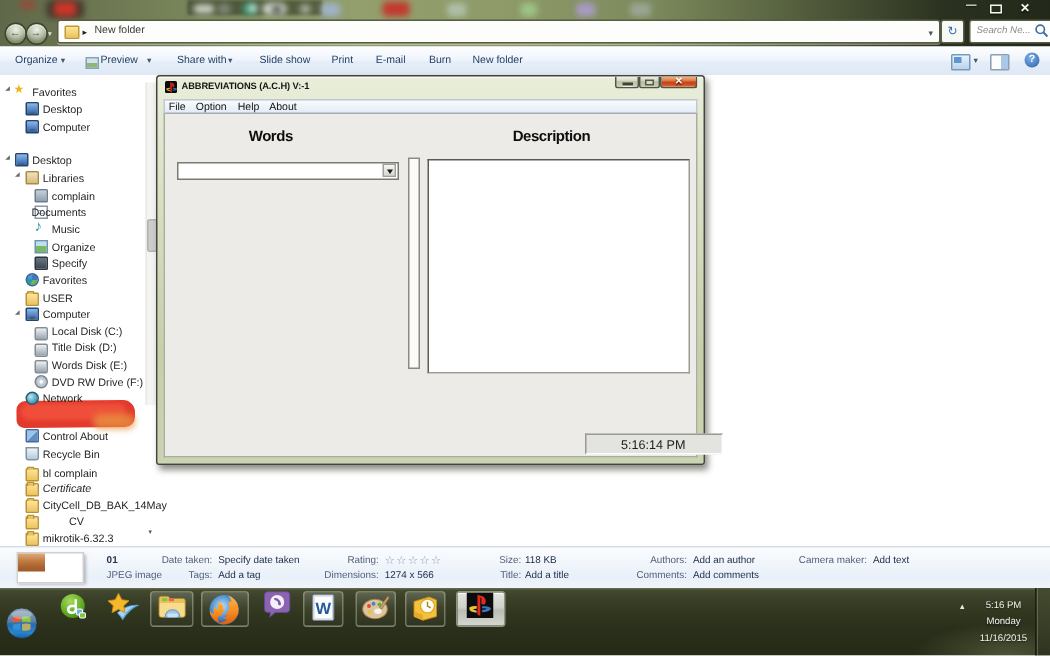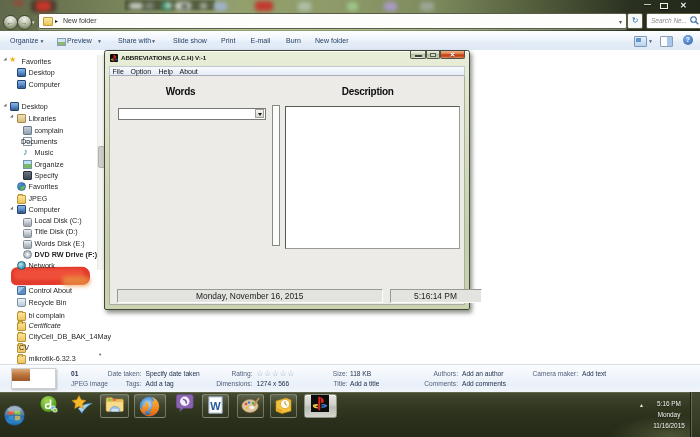--- a/index.html
+++ b/index.html
@@ -209,42 +209,42 @@
 <div class="si" style="left:0;top:169.8px;">
     <span class="ic i-vid" style="left:23px;"></span>
     <span class="tx" style="left:34.5px;">Specify</span>
   </div>
 <div class="si" style="left:0;top:181px;">
     <span class="ic i-home" style="left:16.5px;"></span>
     <span class="tx" style="left:28.5px;">Favorites</span>
   </div>
 <div class="si" style="left:0;top:192.5px;">
     <span class="ic i-fold" style="left:16.5px;"></span>
-    <span class="tx" style="left:28.5px;">JPEG</span>
+    <span class="tx" style="left:28.5px;">USER</span>
   </div>
 <div class="tri" style="left:10px;top:204.5px;">◢</div>
 <div class="si" style="left:0;top:203.8px;">
     <span class="ic i-mon" style="left:16.5px;"></span>
     <span class="tx" style="left:28.5px;">Computer</span>
   </div>
 <div class="si" style="left:0;top:215.1px;">
     <span class="ic i-disk" style="left:22.5px;"></span>
     <span class="tx" style="left:34.5px;">Local Disk (C:)</span>
   </div>
 <div class="si" style="left:0;top:226.4px;">
     <span class="ic i-disk" style="left:22.5px;"></span>
     <span class="tx" style="left:34.5px;">Title Disk (D:)</span>
   </div>
 <div class="si" style="left:0;top:237.7px;">
     <span class="ic i-disk" style="left:22.5px;"></span>
     <span class="tx" style="left:34.5px;">Words Disk (E:)</span>
   </div>
 <div class="si" style="left:0;top:249px;">
     <span class="ic i-dvd" style="left:22.5px;"></span>
-    <span class="tx" style="left:34.5px;font-weight:bold;">DVD RW Drive (F:)</span>
+    <span class="tx" style="left:34.5px;">DVD RW Drive (F:)</span>
   </div>
 <div class="si" style="left:0;top:259.5px;">
     <span class="ic i-net" style="left:16.5px;"></span>
     <span class="tx" style="left:28.5px;">Network</span>
   </div>
 <div class="si" style="left:0;top:284.5px;">
     <span class="ic i-cpl" style="left:16.5px;"></span>
     <span class="tx" style="left:28.5px;">Control About</span>
   </div>
 <div class="si" style="left:0;top:297px;">
@@ -258,21 +258,21 @@
 <div class="si" style="left:0;top:320px;">
     <span class="ic i-fold" style="left:16.5px;"></span>
     <span class="tx" style="left:28.5px;font-style:italic;">Certificate</span>
   </div>
 <div class="si" style="left:0;top:330.5px;">
     <span class="ic i-fold" style="left:16.5px;"></span>
     <span class="tx" style="left:28.5px;">CityCell_DB_BAK_14May</span>
   </div>
 <div class="si" style="left:0;top:342px;">
     <span class="ic i-fold" style="left:16.5px;"></span>
-    <span class="tx" style="left:19px;text-align:center;">CV</span>
+    <span class="tx" style="left:46px;text-align:center;">CV</span>
   </div>
 <div class="si" style="left:0;top:353px;">
     <span class="ic i-fold" style="left:16.5px;"></span>
     <span class="tx" style="left:28.5px;">mikrotik-6.32.3</span>
   </div>
 <div class="abs" id="sbar"></div>
 <div class="abs" id="sthumb"></div>
 <div class="abs" style="left:99px;top:351.5px;font-size:4.5px;color:#555;">▾</div>
 <div class="abs" id="details">
  <div id="dthumb">
@@ -442,19 +442,18 @@
  </div>
 
  <div id="client">
   <div class="hdr" style="left:56.3px;">Words</div>
   <div class="hdr" style="left:232.3px;">Description</div>
   <div id="combo">
         <div id="combobtn"></div>
       </div>
   <div id="divider"></div>
   <div id="descbox"></div>
-  <div class="stpanel" style="left:7px;width:266.5px;">Monday, November 16, 2015</div>
   <div class="stpanel" style="left:280px;width:92px;">5:16:14 PM</div>
  </div>
 </div>
 <div class="abs" id="scrib"></div>
 <div class="abs" id="scrib3"></div>
 <div class="abs" id="scrib2"></div>
 
 </body></html>

